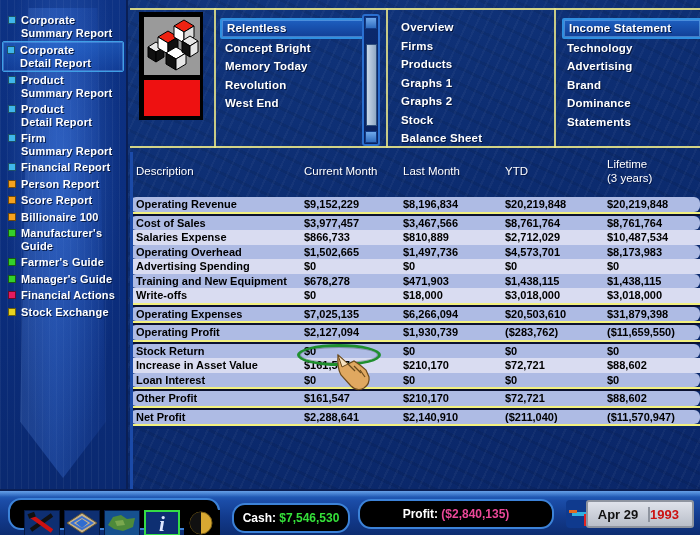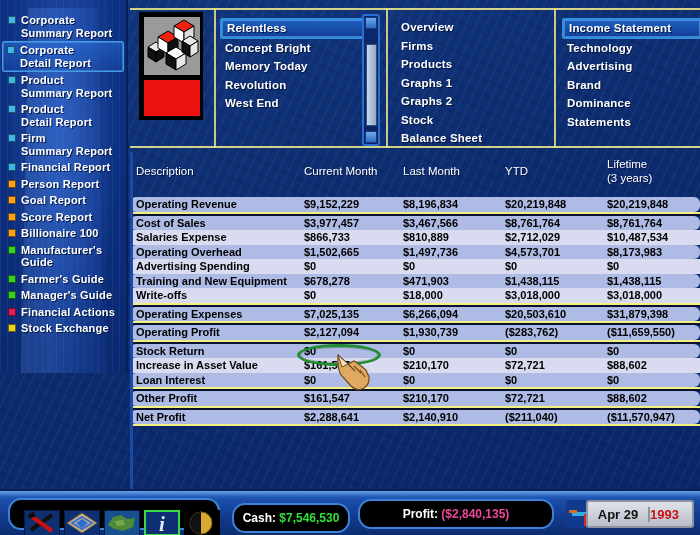--- a/index.html
+++ b/index.html
@@ -13,21 +13,21 @@
   #root{
     position:absolute; inset:0; width:700px; height:535px;
     background:
       repeating-linear-gradient(115deg, rgba(255,255,255,.035) 0 2px, rgba(0,0,0,0) 2px 9px),
       repeating-linear-gradient(25deg, rgba(0,0,0,.07) 0 3px, rgba(0,0,0,0) 3px 14px),
       linear-gradient(160deg,#12377f 0%,#0c2c70 45%,#0a2668 100%);
   }
 
   
   #sidebar{
-    position:absolute; left:0; top:0; width:128px; height:373px;
+    position:absolute; left:0; top:0; width:128px; height:489px;
     background:
       radial-gradient(ellipse at 50% 35%, rgba(60,115,215,.55) 0%, rgba(20,60,150,0) 65%),
       repeating-linear-gradient(90deg, rgba(255,255,255,.05) 0 1px, rgba(0,0,0,0) 1px 7px),
       linear-gradient(180deg,#0d3284 0%,#0b2d7c 60%,#0a2970 100%);
     border-right:2px solid #0a1f55;
     overflow:hidden;
   }
   #sidebar:before{
     content:""; position:absolute; left:20px; top:8px; width:86px; height:470px;
     background:linear-gradient(90deg, rgba(120,170,255,.18), rgba(70,130,240,.30) 40%, rgba(40,90,200,.12));
@@ -228,26 +228,20 @@
       </div>
       <div class="side-item">
         <span class="bullet" style="background: rgb(245, 162, 30);"></span>
         <span class="side-label">
           <span>Person Report</span>
         </span>
       </div>
       <div class="side-item">
         <span class="bullet" style="background: rgb(245, 162, 30);"></span>
         <span class="side-label">
-          <span>Goal Report</span>
-        </span>
-      </div>
-      <div class="side-item">
-        <span class="bullet" style="background: rgb(245, 162, 30);"></span>
-        <span class="side-label">
           <span>Score Report</span>
         </span>
       </div>
       <div class="side-item">
         <span class="bullet" style="background: rgb(245, 162, 30);"></span>
         <span class="side-label">
           <span>Billionaire 100</span>
         </span>
       </div>
       <div class="side-item">

